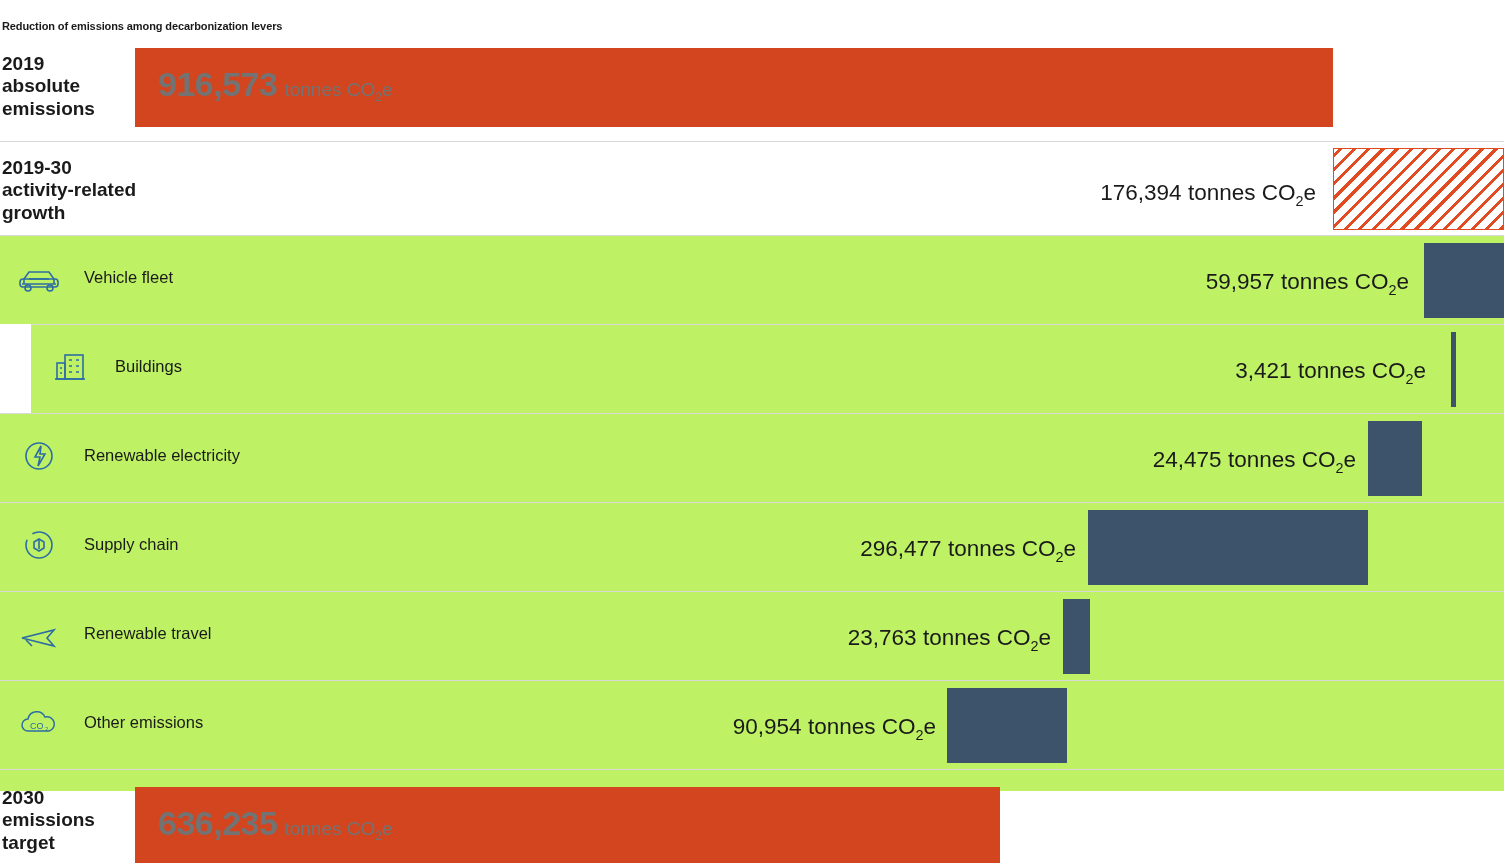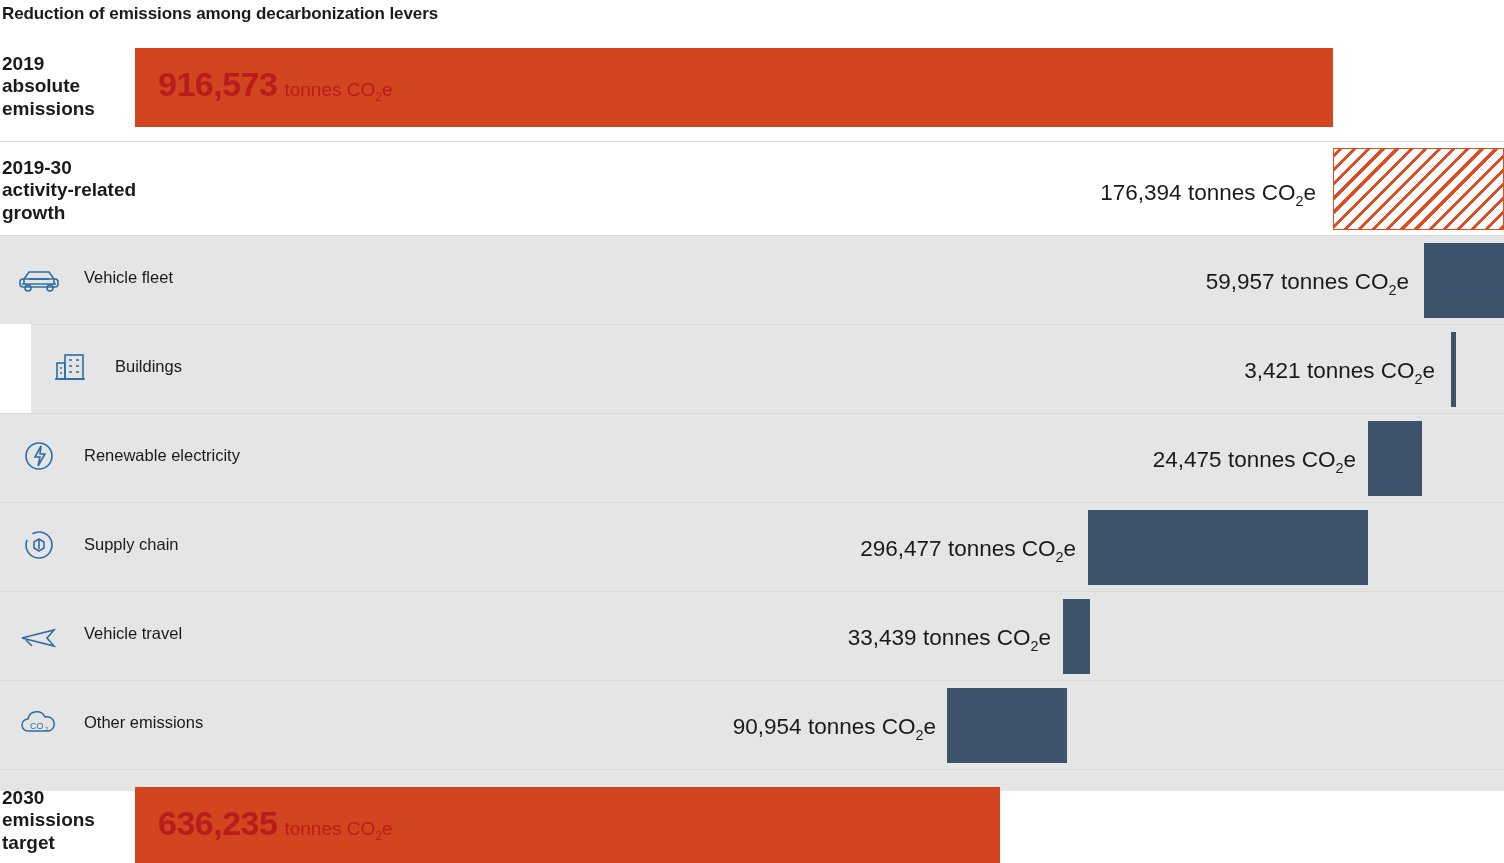--- a/index.html
+++ b/index.html
@@ -13,34 +13,34 @@
   }
   #chart {
     position: relative;
     width: 1504px;
     height: 863px;
   }
 
   
   .title {
     position: absolute;
-    left: 2px; top: 4px;
-    font-size: 17px;
+    left: 2px; top: 20px;
+    font-size: 11px;
     font-weight: bold;
     letter-spacing: -0.1px;
     color: #1a1a1a;
   }
 
   
   .row {
     position: absolute;
     left: 0;
     width: 1504px;
   }
-  .row-bg-light { background: #e5e5e5; }
+  .row-bg-light { background: #bef264; }
   .row-sep-top {
     border-top: 1px solid #d9d9d9;
   }
 
   
   .rowlabel {
     position: absolute;
     left: 2px;
     font-size: 19px;
     font-weight: bold;
@@ -80,21 +80,21 @@
       -45deg,
       #e04b22 0px, #e04b22 3px,
       #ffffff 3px, #ffffff 10px
     );
     border: 1.5px solid #e04b22;
   }
 
   
   .val-inside {
     position: absolute;
-    color: #b91c1c;
+    color: #737373;
     white-space: nowrap;
     text-align: right;
   }
   .val-inside .num {
     font-size: 34px;
     font-weight: bold;
     letter-spacing: -0.5px;
   }
   .val-inside .unit {
     font-size: 19px;
@@ -174,21 +174,21 @@
     <div class="lever-icon" style="top:22px;">
       <svg viewBox="0 0 54 40" fill="none" stroke="currentColor" stroke-width="1.6">
         <rect x="22" y="8" width="18" height="24"></rect>
         <rect x="14" y="16" width="8" height="16"></rect>
         <path d="M26 13 h3 M33 13 h3 M26 19 h3 M33 19 h3 M26 25 h3 M33 25 h3 M17 21 h2 M17 26 h2"></path>
         <path d="M12 32 h30"></path>
       </svg>
     </div>
     <div class="lever-label" style="top:32px;">Buildings</div>
     <div class="bar bar-navy" style="left:1420px;top:7px;width:5px;height:75px;"></div>
-    <div class="val-outside" style="right:100px;top:33px;text-align:right;">
+    <div class="val-outside" style="right:109px;top:33px;text-align:right;">
       <span>3,421</span>
       <span>tonnes CO<sub>2</sub>e</span>
     </div>
   </div>
 
   <div class="row row-bg-light row-sep-top" style="top:413px;height:89px;">
     <div class="lever-icon" style="top:22px;">
       <svg viewBox="0 0 54 40" fill="none" stroke="currentColor" stroke-width="1.6">
         <circle cx="27" cy="20" r="13"></circle>
         <path d="M29 10 l-6 11 h5 l-2 9 7 -12 h-5 z"></path>
@@ -218,24 +218,24 @@
     </div>
   </div>
 
   <div class="row row-bg-light row-sep-top" style="top:591px;height:89px;">
     <div class="lever-icon" style="top:24px;">
       <svg viewBox="0 0 54 40" fill="none" stroke="currentColor" stroke-width="1.6">
         <path d="M10 22 l32 -8 -7 8 7 8 z"></path>
         <path d="M14 24 l6 6"></path>
       </svg>
     </div>
-    <div class="lever-label" style="top:32px;">Vehicle travel</div>
+    <div class="lever-label" style="top:32px;">Renewable travel</div>
     <div class="bar bar-navy" style="left:1063px;top:7px;width:27px;height:75px;"></div>
     <div class="val-outside" style="right:453px;top:33px;">
-      <span>33,439</span>
+      <span>23,763</span>
       <span>tonnes CO<sub>2</sub>e</span>
     </div>
   </div>
 
   <div class="row row-bg-light row-sep-top" style="top:680px;height:111px;">
     <div class="lever-icon" style="top:24px;">
       <svg viewBox="0 0 54 40" fill="none" stroke="currentColor" stroke-width="1.5">
         <path d="M16 26 a6 6 0 0 1 0 -12 a9 9 0 0 1 17 -2 a6 6 0 0 1 4 14 z"></path>
         <text x="18" y="24" font-family="Liberation Sans, sans-serif" font-size="9" fill="currentColor" stroke="none">CO</text>
         <text x="33" y="26" font-family="Liberation Sans, sans-serif" font-size="6" fill="currentColor" stroke="none">2</text>

